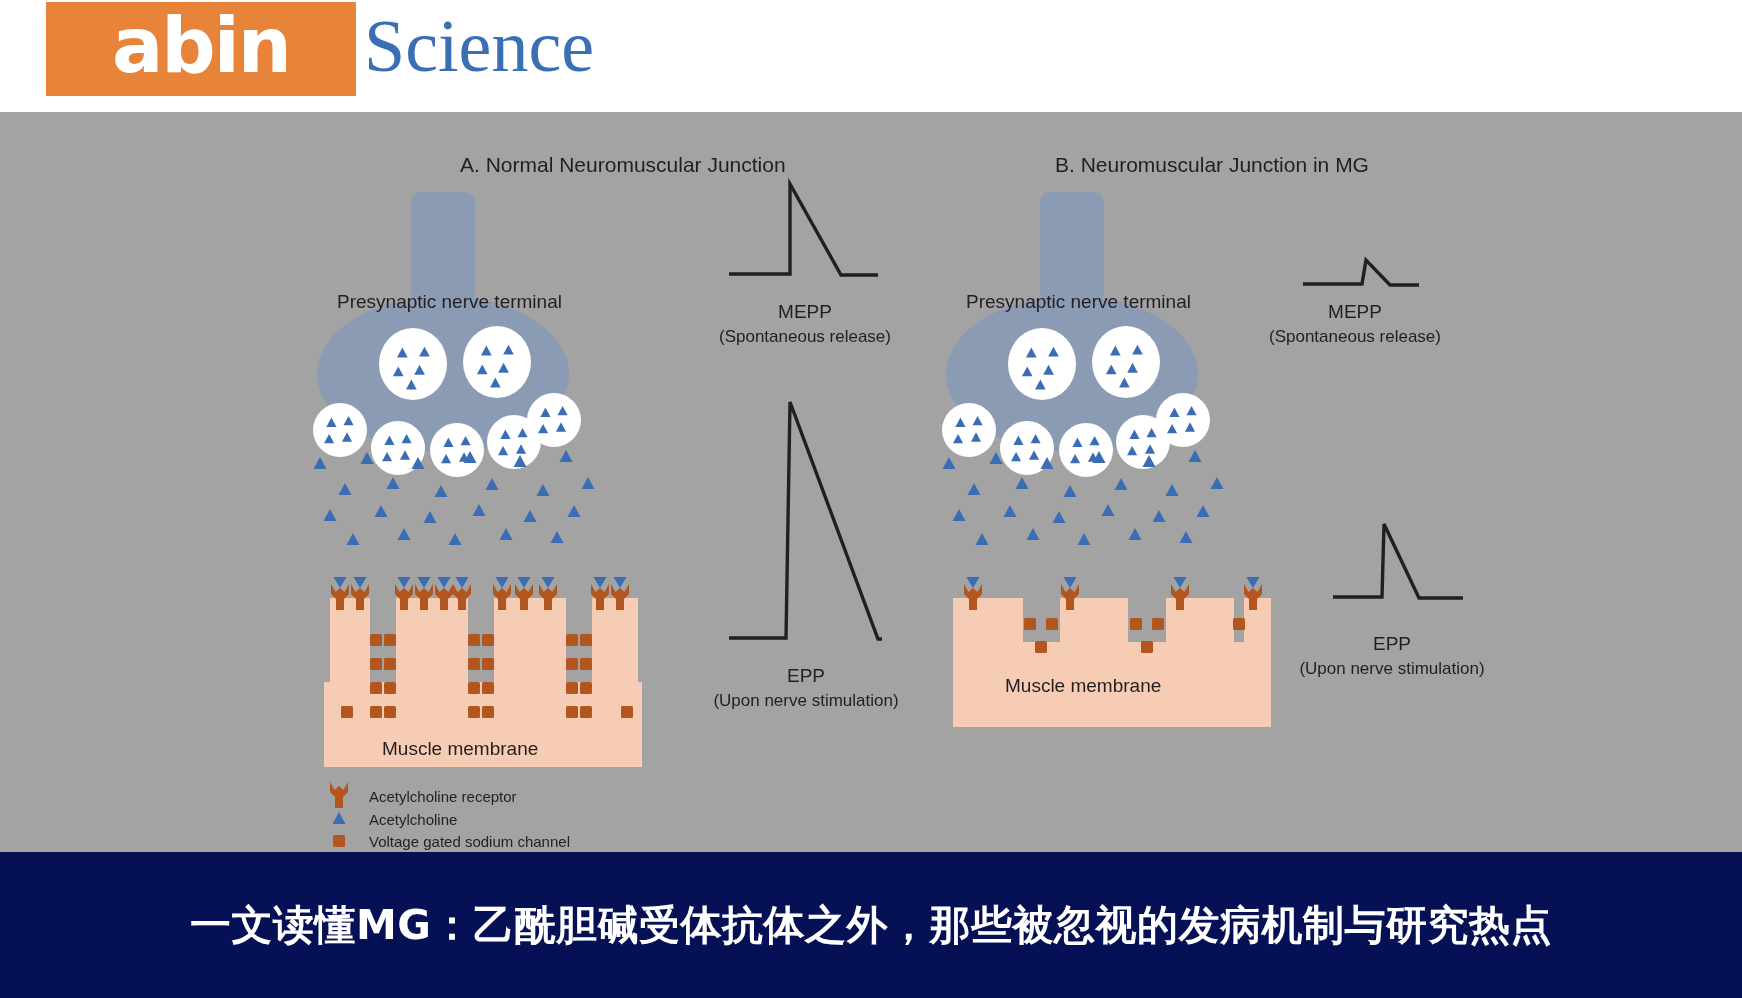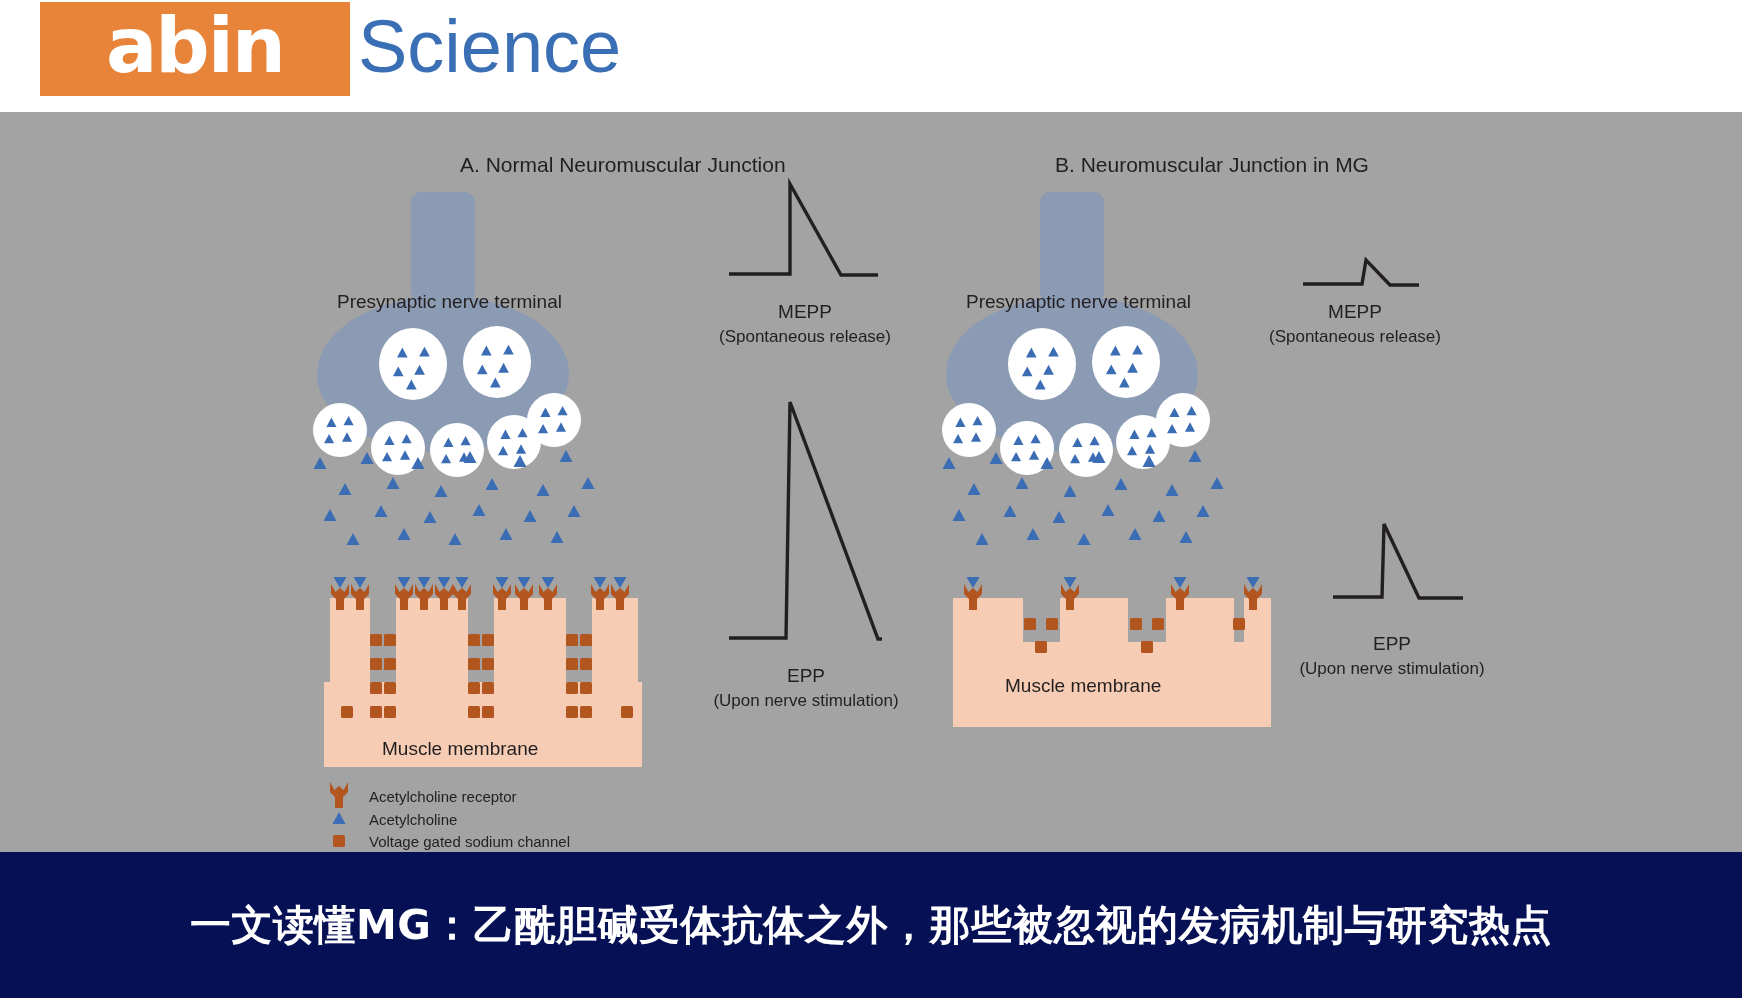--- a/index.html
+++ b/index.html
@@ -11,21 +11,21 @@
     width: 1742px;
     height: 998px;
     position: relative;
     overflow: hidden;
     font-family: "Liberation Sans", sans-serif;
   }
 
   
   #logo-bar {
     position: absolute;
-    left: 10px; top: 0;
+    left: 16px; top: 0;
     width: 1620px; height: 110px;
   }
   #logo-mark {
     position: absolute;
     left: 30px; top: 2px;
     width: 310px; height: 94px;
     background: #e8833a;
     display: flex;
     align-items: center;
     justify-content: center;
@@ -38,21 +38,21 @@
     font-family: "DejaVu Sans", sans-serif;
     line-height: 1;
     padding-bottom: 6px;
   }
   #logo-word {
     position: absolute;
     left: 348px; top: 4px;
     color: #3a6fb5;
     font-size: 74px;
     font-weight: 400;
-    font-family: Liberation Sans, sans-serif;
+    font-family: Liberation Serif, serif;
     letter-spacing: 0px;
   }
 
   
   #figure {
     position: absolute;
     left: 0; top: 112px;
     width: 1742px; height: 740px;
     background: #a3a3a3;
   }

